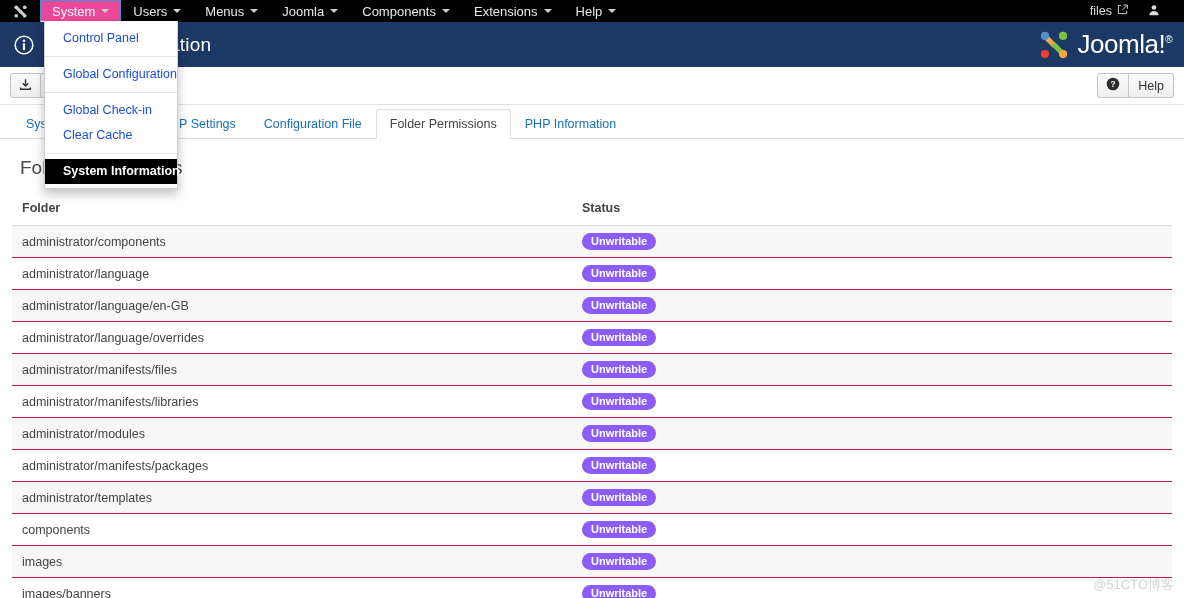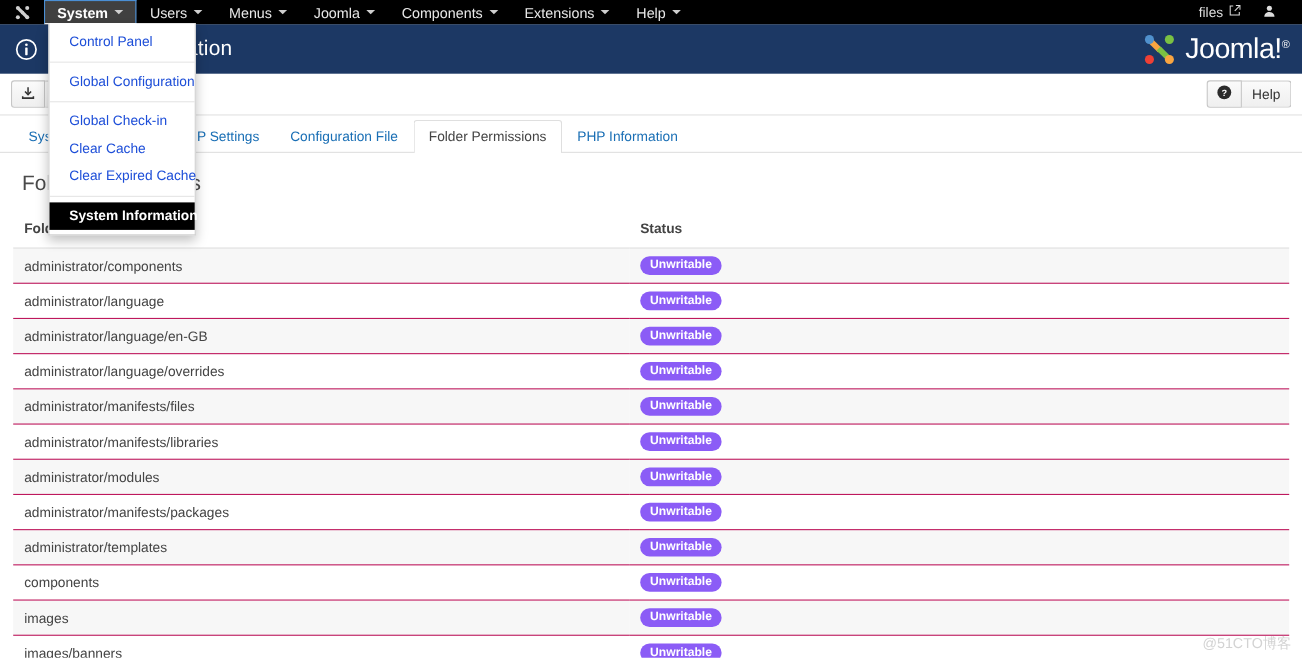--- a/index.html
+++ b/index.html
@@ -40,25 +40,24 @@
   }
   .menu-item .caret {
     margin-left: 6px;
     width: 0; height: 0;
     border-left: 4px solid transparent;
     border-right: 4px solid transparent;
     border-top: 4px solid #cfcfcf;
     display: inline-block;
   }
   .menu-item.active {
-    background: #404040;
+    background: #ec4899;
     border: 1px solid #4b8fd4;
     border-bottom-color: #ffffff;
     color: #fff;
-    font-weight: bold;
   }
   .menubar-right {
     margin-left: auto;
     display: flex; align-items: center;
     padding-right: 10px;
     gap: 4px;
   }
   .user-name {
     display: flex; align-items: center; gap: 5px;
     font-size: 12.5px; color: #dcdcdc; padding: 0 8px;
@@ -433,23 +432,20 @@
     <div class="dd-item">
       <span>Global Configuration</span>
     </div>
     <div class="dd-sep"></div>
     <div class="dd-item">
       <span>Global Check-in</span>
     </div>
     <div class="dd-item">
       <span>Clear Cache</span>
     </div>
-    <div class="dd-item">
-      <span>Clear Expired Cache</span>
-    </div>
     <div class="dd-sep"></div>
     <div class="dd-item selected">
       <span>System Information</span>
     </div>
   </div>
 
   <div class="watermark">@51CTO博客</div>
 </div>
 
 </body></html>

